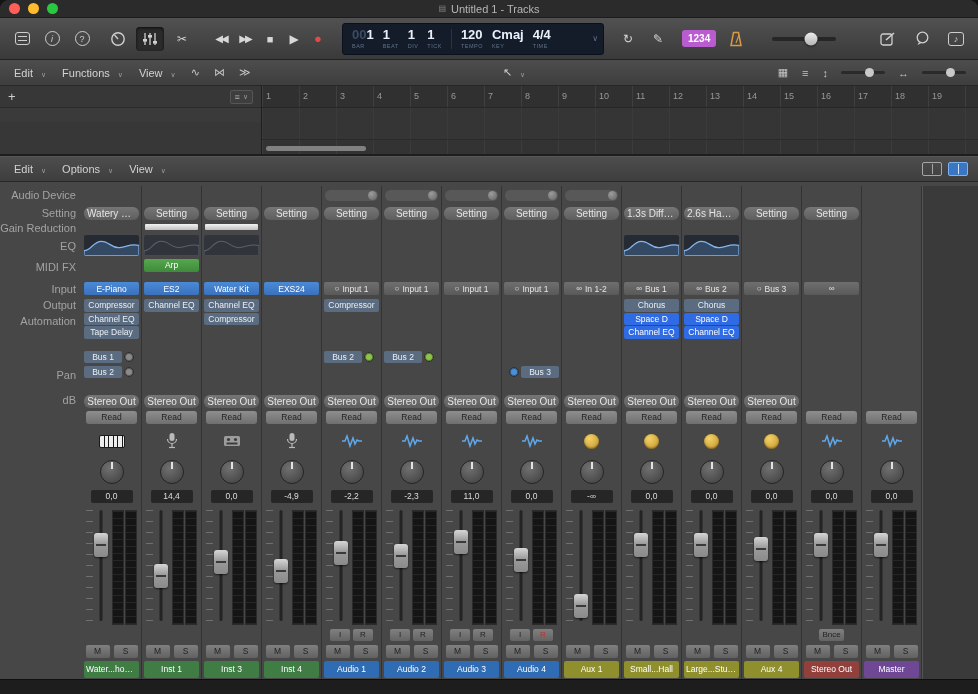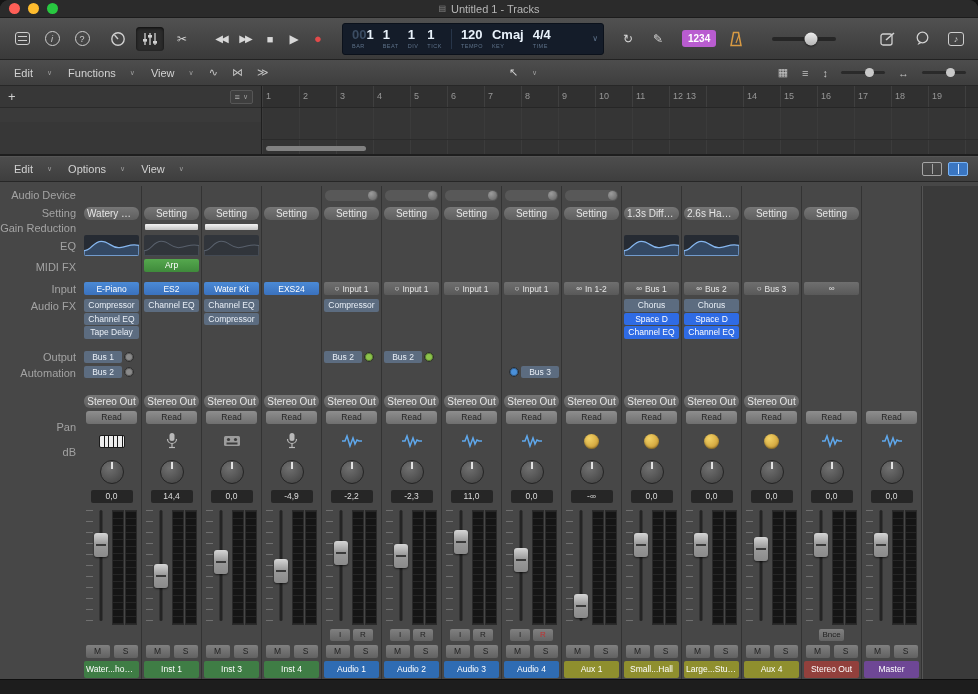--- a/index.html
+++ b/index.html
@@ -34,21 +34,21 @@
 .lcd-divider{width:1px;background:#273549;margin:3px 9px 3px 0}
 .lcd-chev{align-self:center;color:#5d7189;font-size:8px;margin-left:auto}
 .count-btn{background:#b95cd0;color:#fff;font-size:10px;font-weight:bold;padding:3px 6px;border-radius:3px;margin:0 10px 0 14px}
 .vol{width:64px;height:14px;display:flex;align-items:center;margin-left:26px}
 .vol-track{flex:1;height:4px;background:#262626;border-radius:2px;position:relative}
 .vol-thumb{position:absolute;left:60%;top:50%;transform:translate(-50%,-50%);width:13px;height:13px;border-radius:50%;background:linear-gradient(#ececec,#b5b5b5);box-shadow:0 1px 2px #0008}
 .sq-note{width:16px;height:14px;border:1.2px solid #cecece;border-radius:3px;font-size:9px;display:flex;align-items:center;justify-content:center;color:#cecece}
 
 
 .pmenubar{height:26px;background:linear-gradient(#4d4d4d,#3e3e3e);border-bottom:1px solid #272727;display:flex;align-items:center;padding:0 6px}
-.menu-item{display:flex;align-items:center;gap:14px;padding:2px 8px;font-size:11px;color:#d2d2d2}
+.menu-item{display:flex;align-items:flex-end;gap:8px;padding:2px 8px;font-size:11px;color:#d2d2d2}
 .chev{font-size:7px;color:#9d9d9d}
 .mini-icon{color:#c2c2c2;font-size:11px;padding:0 7px}
 .mini-slider{width:44px;height:3px;background:#2a2a2a;border-radius:2px;position:relative;margin:0 6px}
 .mini-thumb{position:absolute;width:9px;height:9px;border-radius:50%;background:#c9c9c9;top:-3px;left:55%}
 
 
 .tracks-panel{flex:0 0 96px;display:flex;flex-direction:column;background:#323232;border-bottom:2px solid #1e1e1e}
 .tracks-body{flex:1;display:flex;position:relative;overflow:hidden}
 .track-list{width:262px;flex:0 0 262px;border-right:1px solid #1f1f1f;display:flex;flex-direction:column;background:#373737}
 .list-header{height:22px;border-bottom:1px solid #2a2a2a;display:flex;align-items:center;justify-content:space-between;padding:0 8px}
@@ -314,21 +314,21 @@
             <span style="left: 78px;">3</span>
             <span style="left: 115px;">4</span>
             <span style="left: 152px;">5</span>
             <span style="left: 189px;">6</span>
             <span style="left: 226px;">7</span>
             <span style="left: 263px;">8</span>
             <span style="left: 300px;">9</span>
             <span style="left: 337px;">10</span>
             <span style="left: 374px;">11</span>
             <span style="left: 411px;">12</span>
-            <span style="left: 424px;">13</span>
+            <span style="left: 448px;">13</span>
             <span style="left: 485px;">14</span>
             <span style="left: 522px;">15</span>
             <span style="left: 559px;">16</span>
             <span style="left: 596px;">17</span>
             <span style="left: 633px;">18</span>
             <span style="left: 670px;">19</span>
           </div>
         <div class="lanes">
           <div class="lane-row"></div>
           <div class="hscroll"></div>
@@ -363,21 +363,20 @@
       </div>
     </div>
     <div class="mixer-content">
       <div class="labels-col">
         <div class="lblrow r-device">Audio Device</div>
         <div class="lblrow r-setting">Setting</div>
         <div class="lblrow r-gr">Gain Reduction</div>
         <div class="lblrow r-eq">EQ</div>
         <div class="lblrow r-midifx top">MIDI FX</div>
         <div class="lblrow r-input">Input</div>
-        <div class="lblrow r-fx top">Audio FX</div>
         <div class="lblrow r-output">Output</div>
         <div class="lblrow r-read">Automation</div>
         <div class="lblrow r-icon"></div>
         <div class="lblrow r-pan">Pan</div>
         <div class="lblrow r-db">dB</div>
         <div class="lblrow r-fader"></div>
         <div class="lblrow r-extra"></div>
         <div class="lblrow r-ms"></div>
         <div class="lblrow r-name"></div>
       </div>

